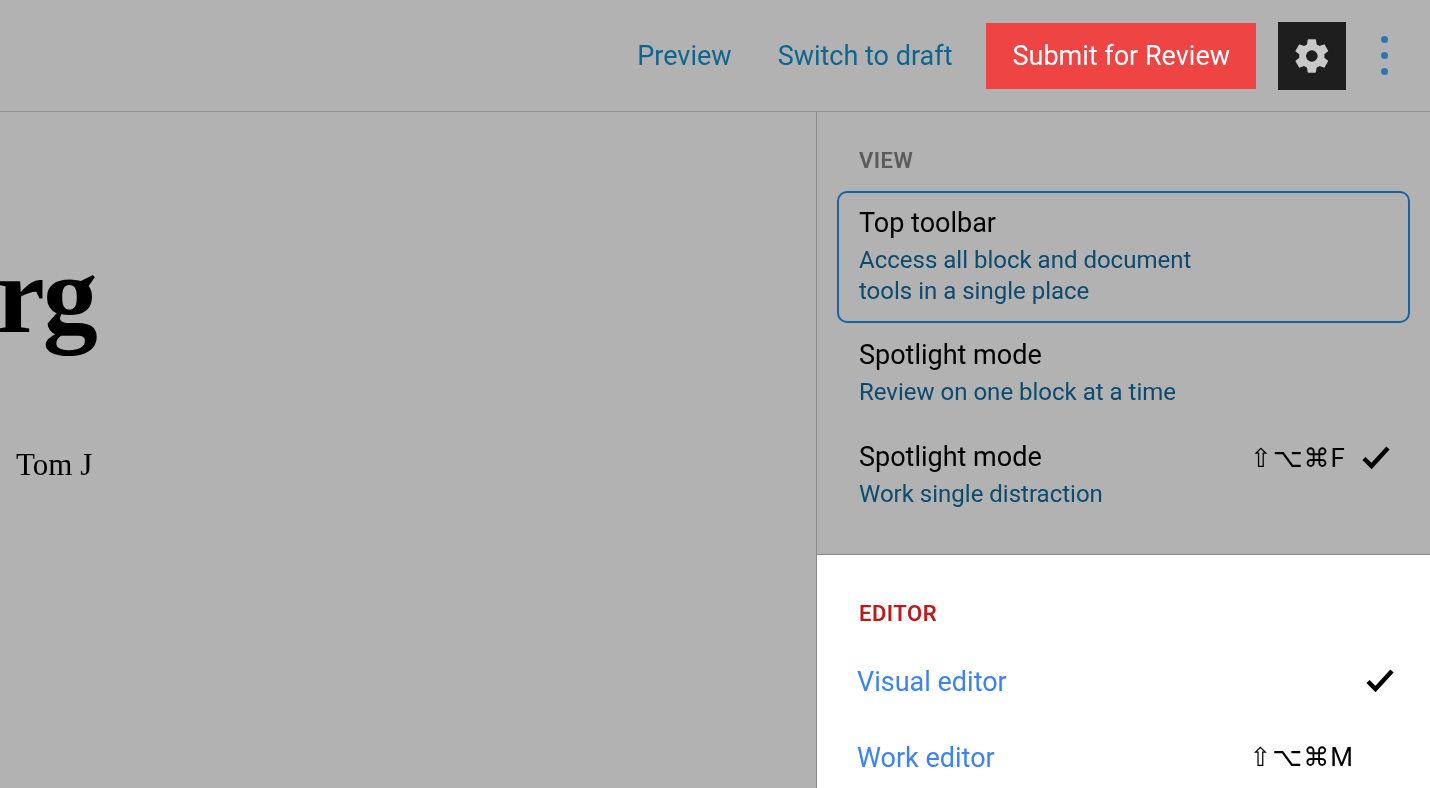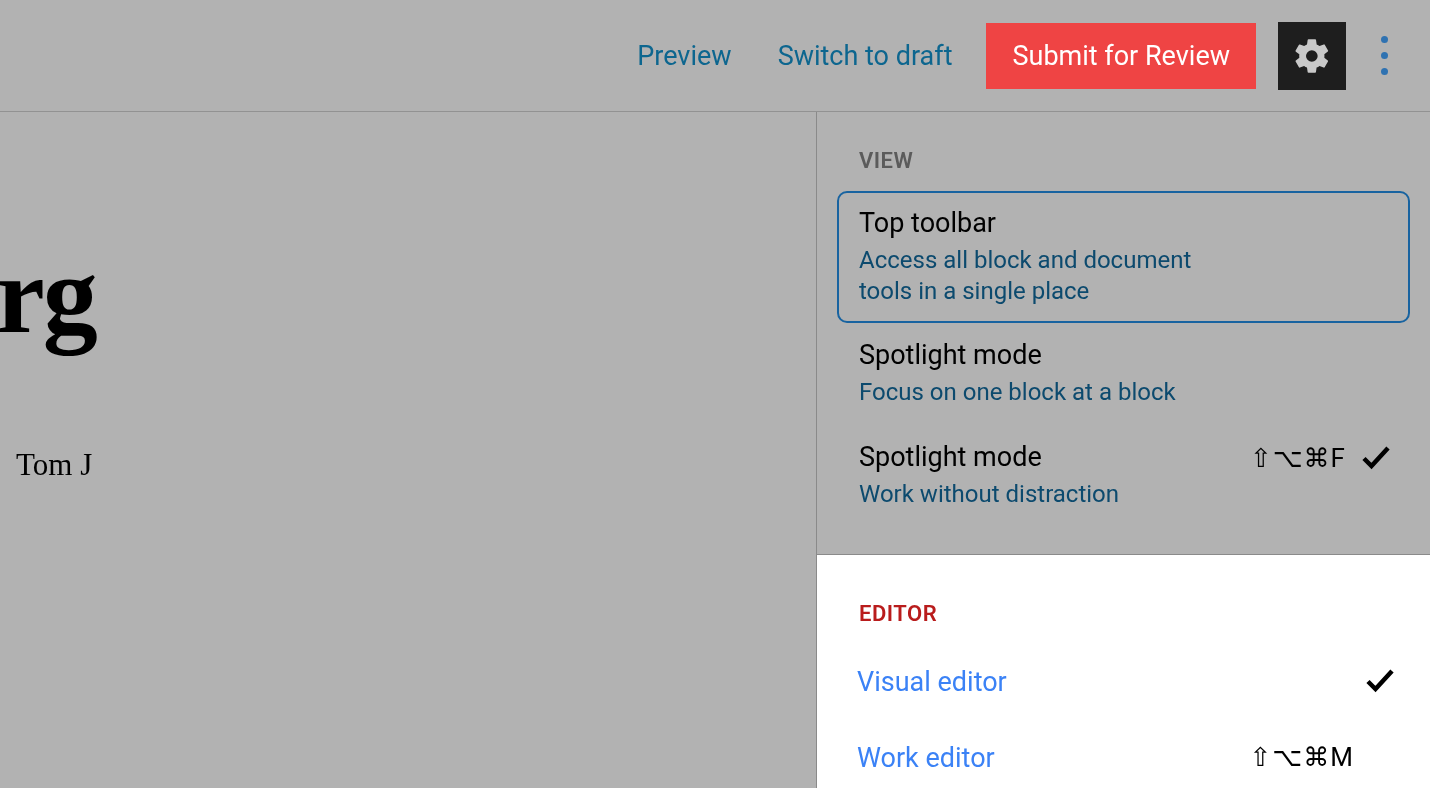--- a/index.html
+++ b/index.html
@@ -65,25 +65,25 @@
 <div class="panel">
   <div class="panel-section-dim">
     <div class="group-label">VIEW</div>
     <div id="view-items">
         <div class="menu-item sel">
           <div class="mi-title">Top toolbar</div>
           <div class="mi-desc">Access all block and document tools in a single place</div>
         </div>
         <div class="menu-item">
           <div class="mi-title">Spotlight mode</div>
-          <div class="mi-desc">Focus on one block at a block</div>
+          <div class="mi-desc">Review on one block at a time</div>
         </div>
         <div class="menu-item">
           <div class="mi-title">Spotlight mode</div>
-          <div class="mi-desc">Work without distraction</div>
+          <div class="mi-desc">Work single distraction</div>
           <div class="mi-shortcut">⇧⌥⌘F</div>
           <div class="mi-check"><svg class="check" width="36" height="36" viewBox="0 0 24 24">
               <polyline points="4 13 9 18 20 6"></polyline>
             </svg></div>
         </div>
       </div>
   </div>
   <div class="panel-section-light">
     <div class="group-label">EDITOR</div>
     <div id="editor-items">

